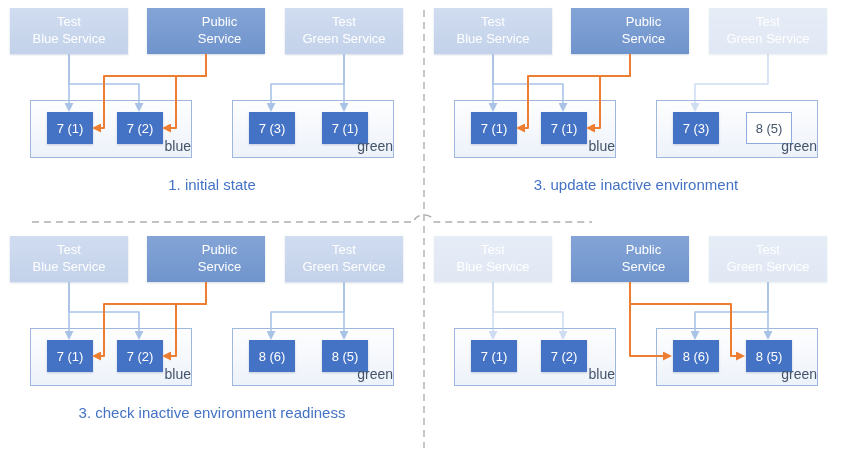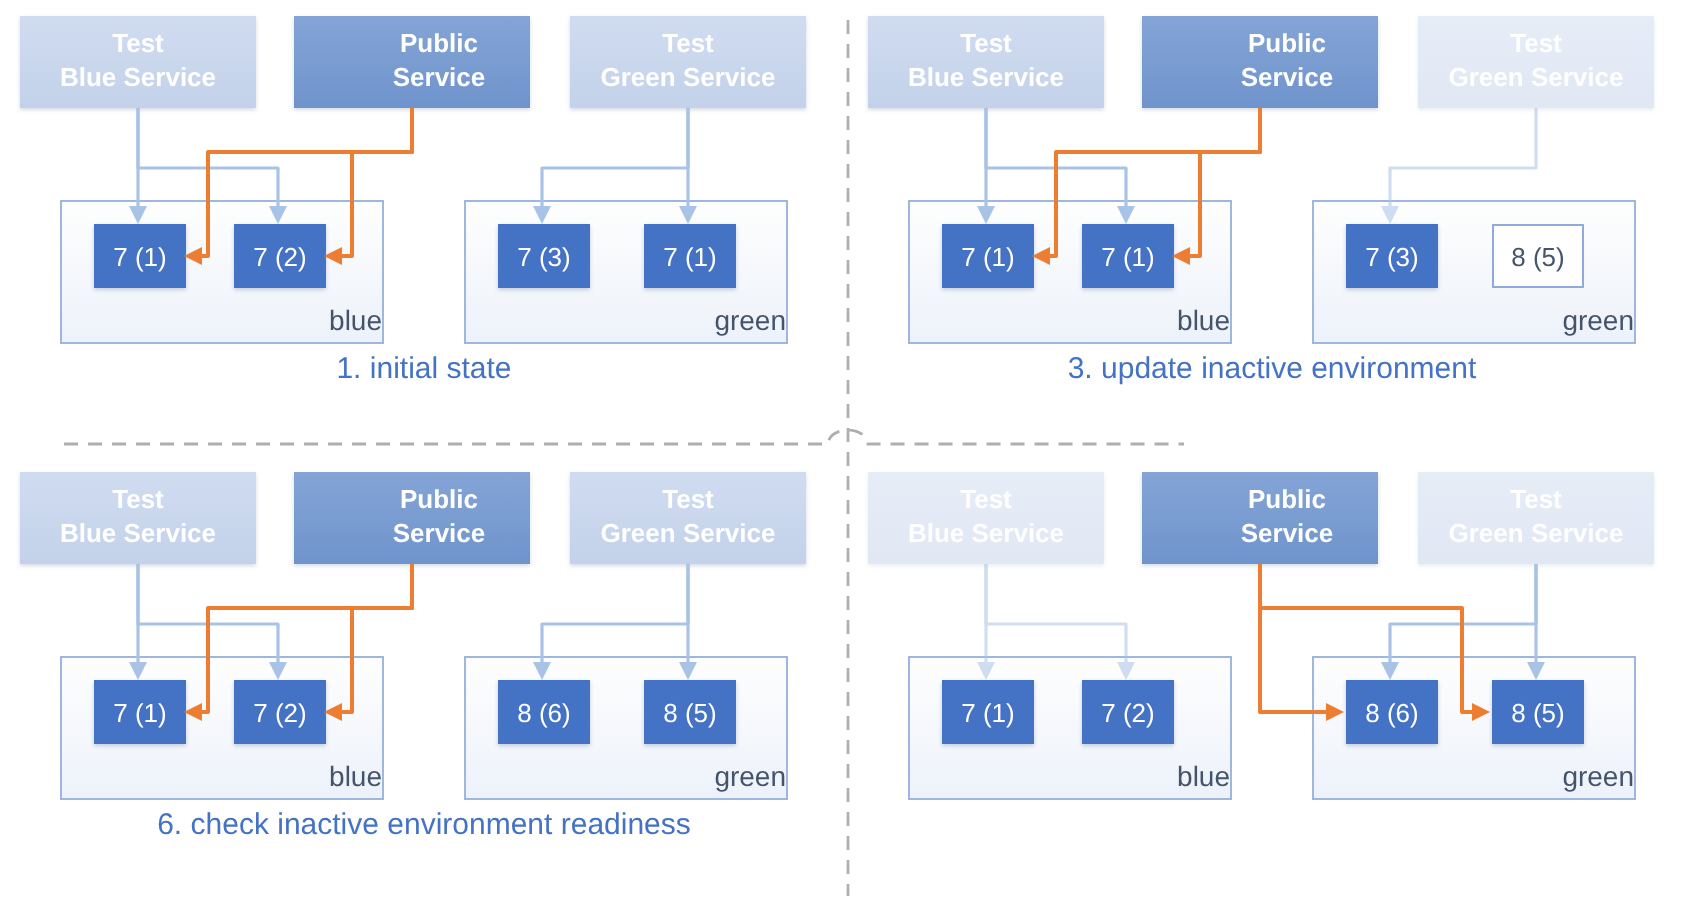--- a/index.html
+++ b/index.html
@@ -10,28 +10,27 @@
     font-family:"Liberation Sans", sans-serif;
   }
   .panel { position:absolute; width:424px; height:228px; }
 
   .svc {
     position:absolute; top:8px; width:118px; height:46px;
     display:flex; align-items:center; justify-content:center;
     text-align:center; color:#ffffff; font-size:13px; line-height:1.3;
     white-space:pre-line;
     box-shadow:0 1px 2px rgba(90,110,150,.25);
-    font-weight:bold;
   }
   .light-svc { background:linear-gradient(#d0dcf0,#c3d2ea); }
   .dark-svc  { background:linear-gradient(#84a4d6,#6f94cc);padding-left:27px; }
   .faded     { opacity:.5; }
 
   .env {
-    position:absolute; top:100px; width:162px; height:72px;
+    position:absolute; top:100px; width:162px; height:58px;
     border:1px solid #9db7de;
     background:linear-gradient(#fefefe,#edf2fa);
   }
   .pod {
     position:absolute; top:11px; width:46px; height:32px;
     background:#4472c4; color:#ffffff; font-size:13px;
     display:flex; align-items:center; justify-content:center;
     box-shadow:0 1px 2px rgba(90,110,150,.3);
   }
   .pod.starting {
@@ -166,21 +165,21 @@
     <g>
       <path class="l" d="M344 54 V84 H271 V104" marker-end="url(#ml)"></path>
       <path class="l" d="M344 54 V104" marker-end="url(#ml)"></path>
     </g>
     <g>
       <path class="o" d="M206 54 V76 H104 V128 H100" marker-end="url(#mo)"></path>
       <path class="o" d="M206 54 V76 H176 V128 H170" marker-end="url(#mo)"></path>
     </g>
   </svg>
 
-  <div class="caption">6. check inactive environment readiness</div>
+  <div class="caption">3. check inactive environment readiness</div>
 </section>
 
 <section class="panel" style="left:424px;top:228px">
   <div class="svc light-svc faded" style="left:10px">Test
 Blue Service</div>
   <div class="svc dark-svc" style="left:147px">Public
 Service</div>
   <div class="svc light-svc faded" style="left:285px">Test
 Green Service</div>
 

